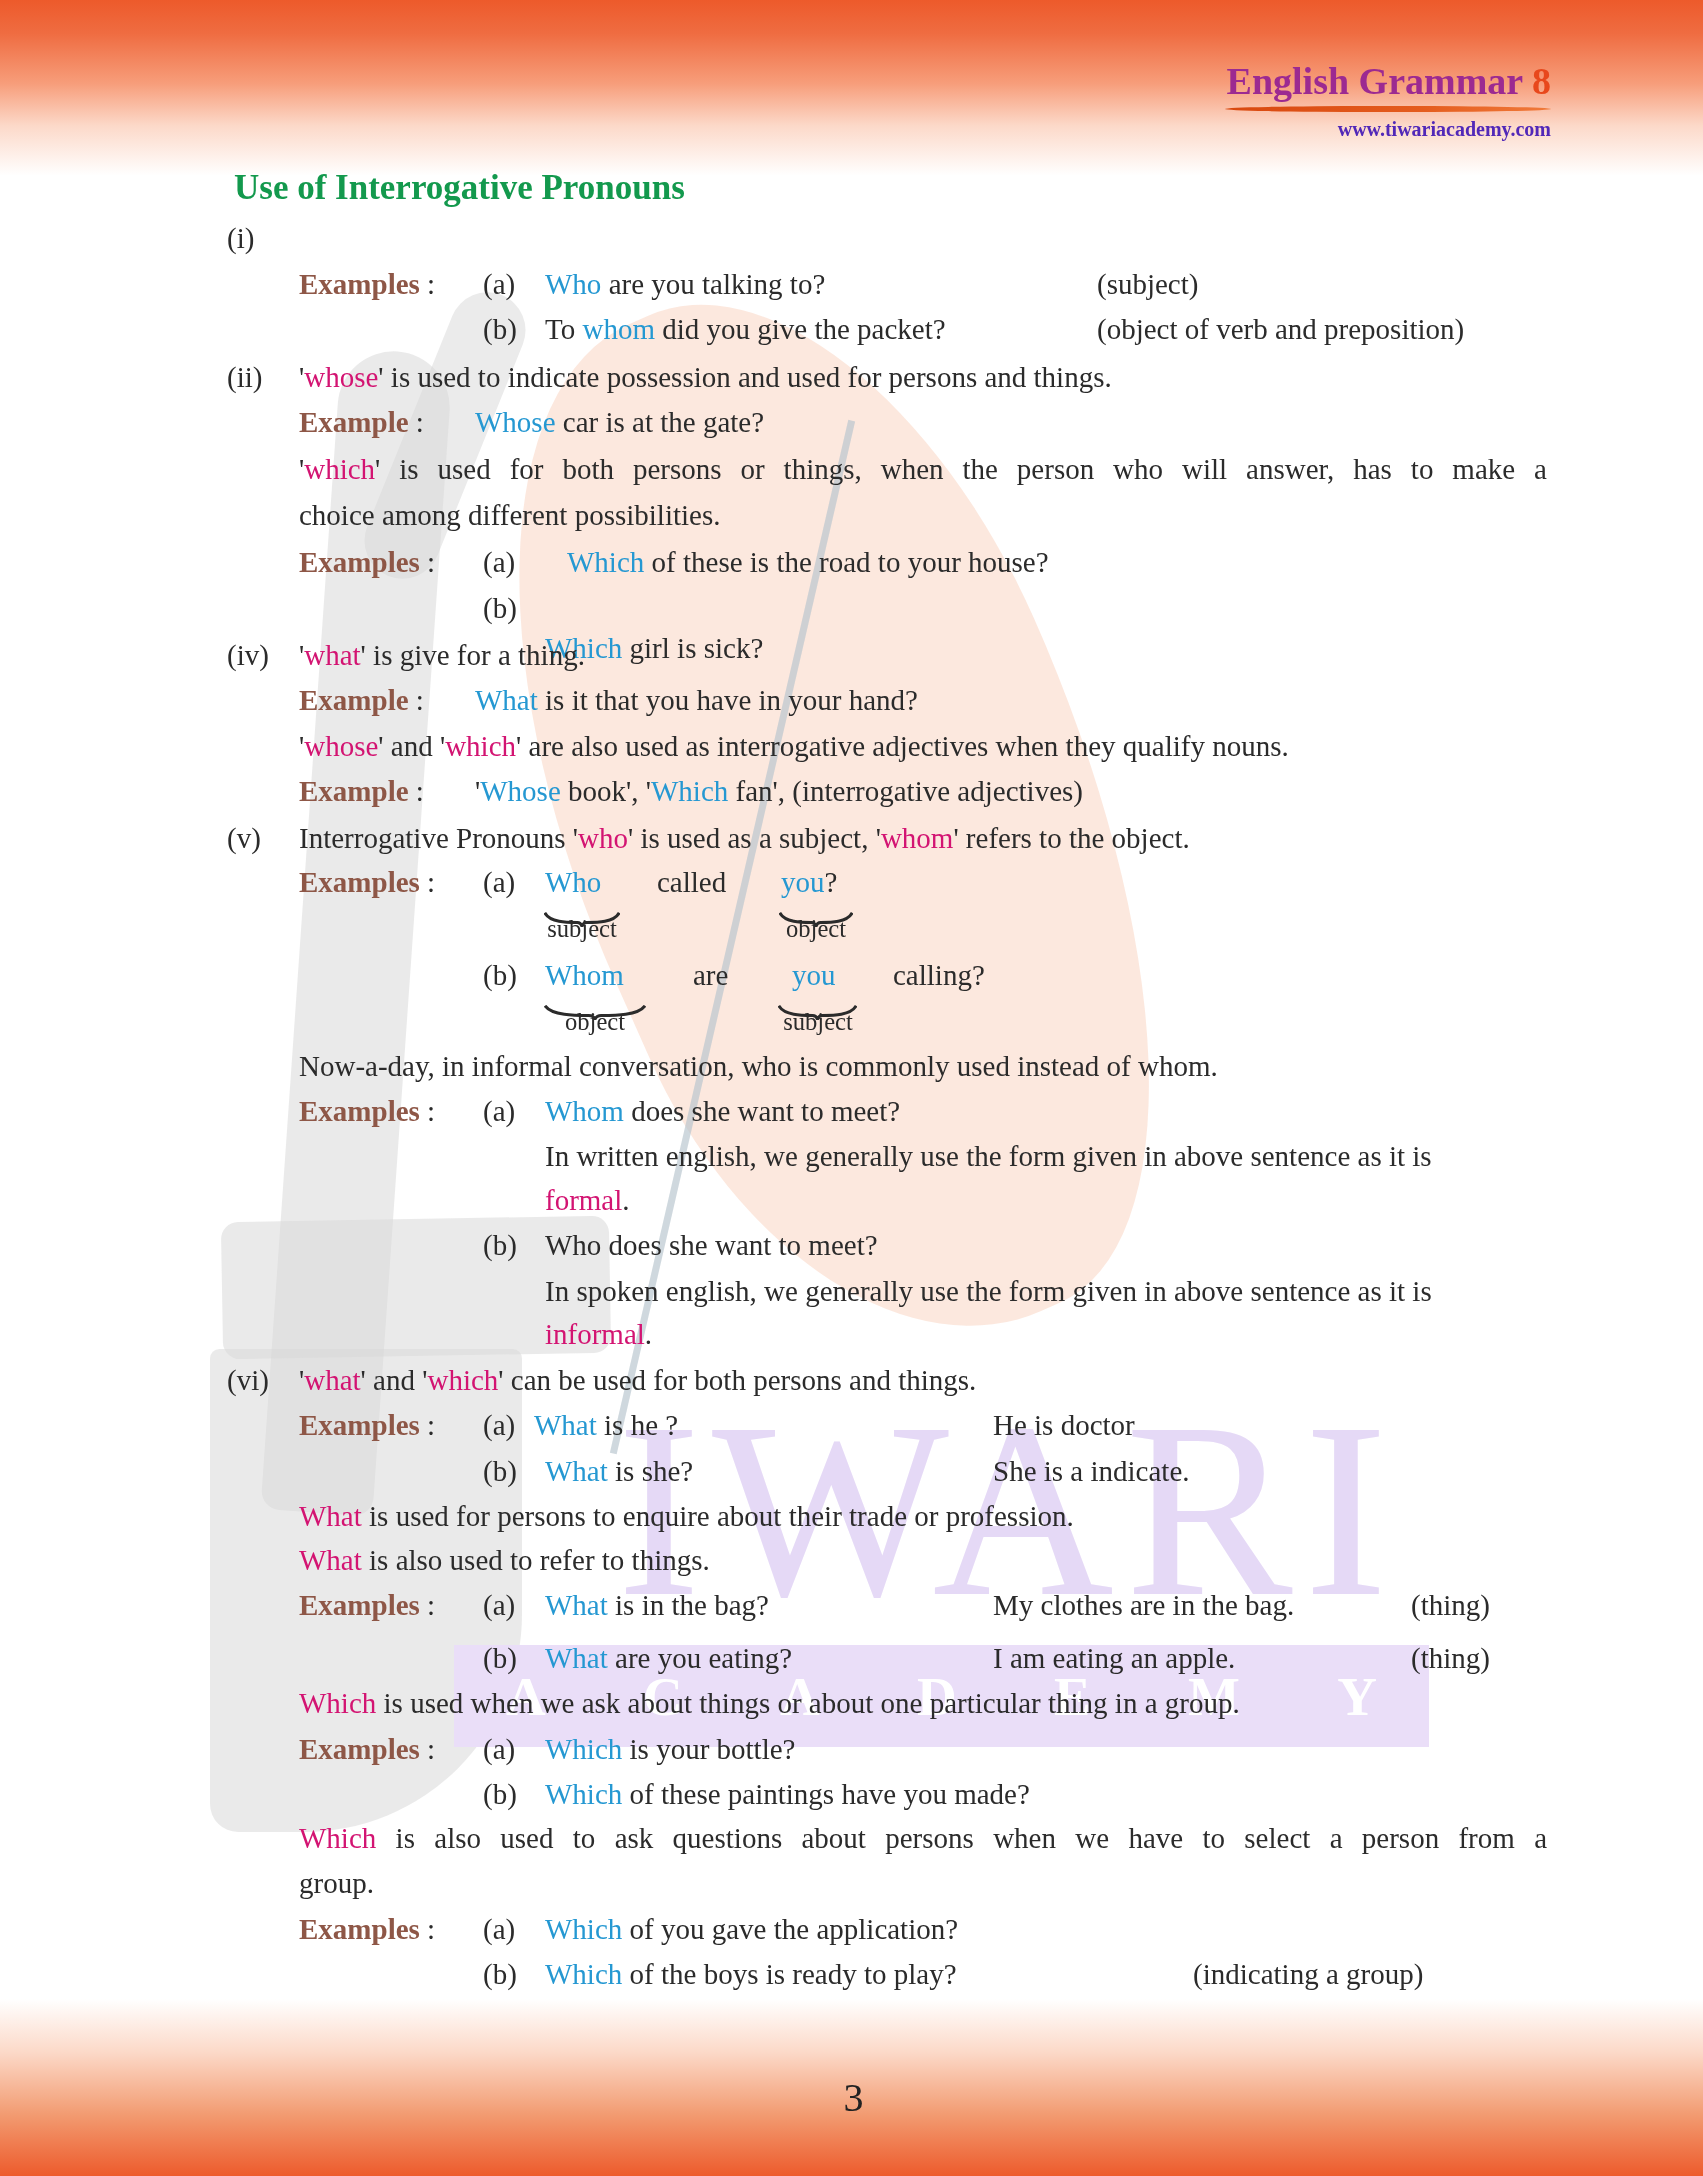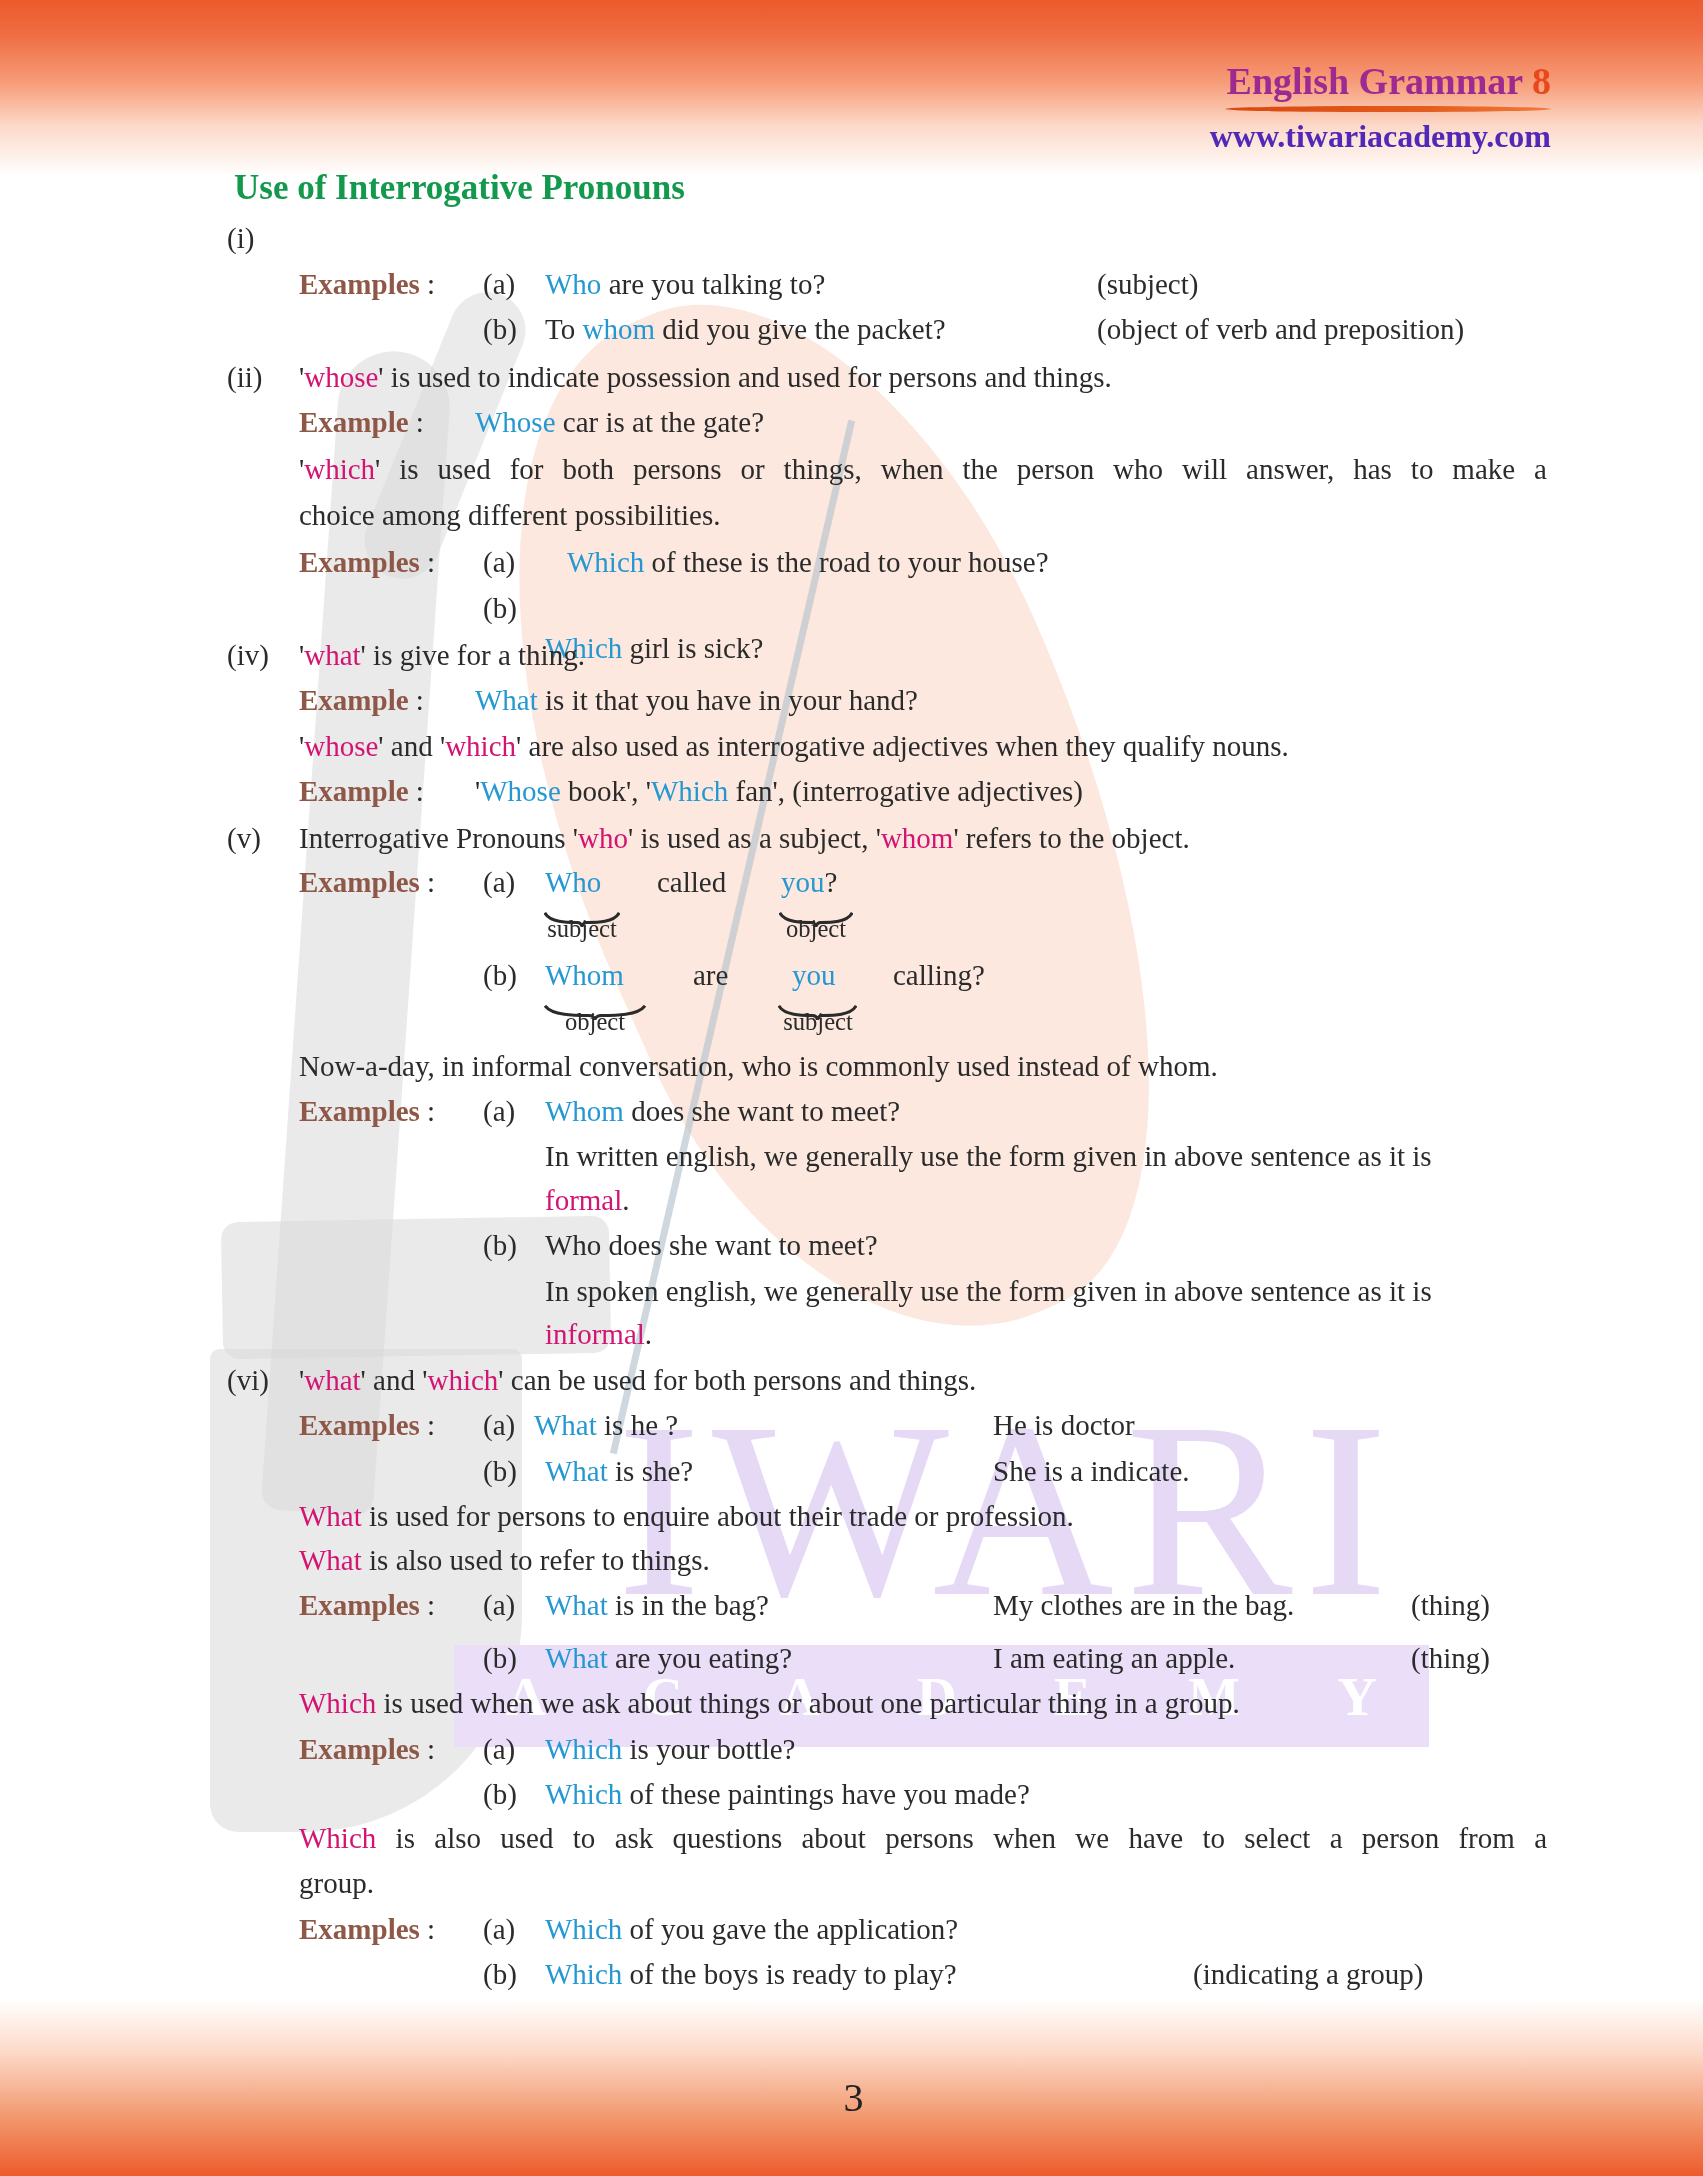--- a/index.html
+++ b/index.html
@@ -16,21 +16,21 @@
   .band-bottom {
     position:absolute; left:0; bottom:0; width:1703px; height:178px; z-index:0;
     background:linear-gradient(180deg, #ffffff 0%, #fcd9c8 30%, #f29b71 65%, var(--bandTop) 100%);
   }
   
   .brand { position:absolute; top:59px; right:152px; z-index:3; text-align:right; }
   .brand-title { font-size:38px; font-weight:bold; color:var(--headerPurple); letter-spacing:0px; white-space:nowrap; }
   .brand-title .num { color:var(--headerOrange); }
   .swoosh { width:326px; height:6.6px; margin:2.8px 0 5.7px auto; border-radius:50%;
     background:linear-gradient(90deg, #d8480f, var(--swoosh) 60%, #f07a3a); }
-  .brand-url { font-size:32px; font-weight:bold; color:var(--url); white-space:nowrap; }
+  .brand-url { font-size:20px; font-weight:bold; color:var(--url); white-space:nowrap; }
   
   .wm { position:absolute; z-index:1; }
   .wm-peach { left:568px; top:284px; width:530px; height:1069px; background:var(--peach); opacity:.85;
     border-radius:55% 45% 50% 50% / 58% 42% 62% 38%; transform:rotate(-24deg); }
   .wm-quill { left:729px; top:407px; width:6.6px; height:1060px; background:#b6c3cd; opacity:.65; transform:rotate(13deg); }
   .wm-gray { background:var(--gray); opacity:.55; }
   .wm-stem { left:301px; top:350px; width:112px; height:1164px; border-radius:57px 57px 19px 19px; transform:rotate(4deg); }
   .wm-tip  { left:407px; top:284px; width:76px; height:303px; border-radius:38px; transform:rotate(22deg); opacity:.5; }
   .wm-cross{ left:222px; top:1219px; width:388px; height:137px; border-radius:17px; transform:rotate(-1deg); }
   .wm-foot { left:210px; top:1349px; width:312px; height:483px; border-radius:9.5px 9.5px 218px 28px; }

